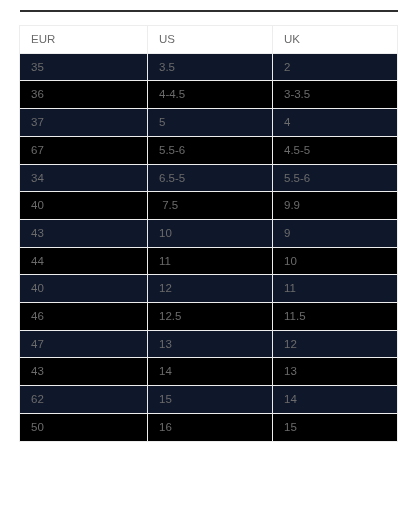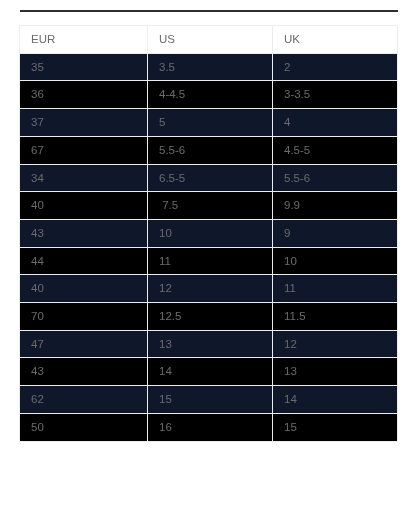--- a/index.html
+++ b/index.html
@@ -142,21 +142,21 @@
             <td>44</td>
             <td>11</td>
             <td>10</td>
           </tr>
           <tr class="odd">
             <td>40</td>
             <td>12</td>
             <td>11</td>
           </tr>
           <tr class="even">
-            <td>70</td>
+            <td>46</td>
             <td>12.5</td>
             <td>11.5</td>
           </tr>
           <tr class="odd">
             <td>47</td>
             <td>13</td>
             <td>12</td>
           </tr>
           <tr class="even">
             <td>43</td>

